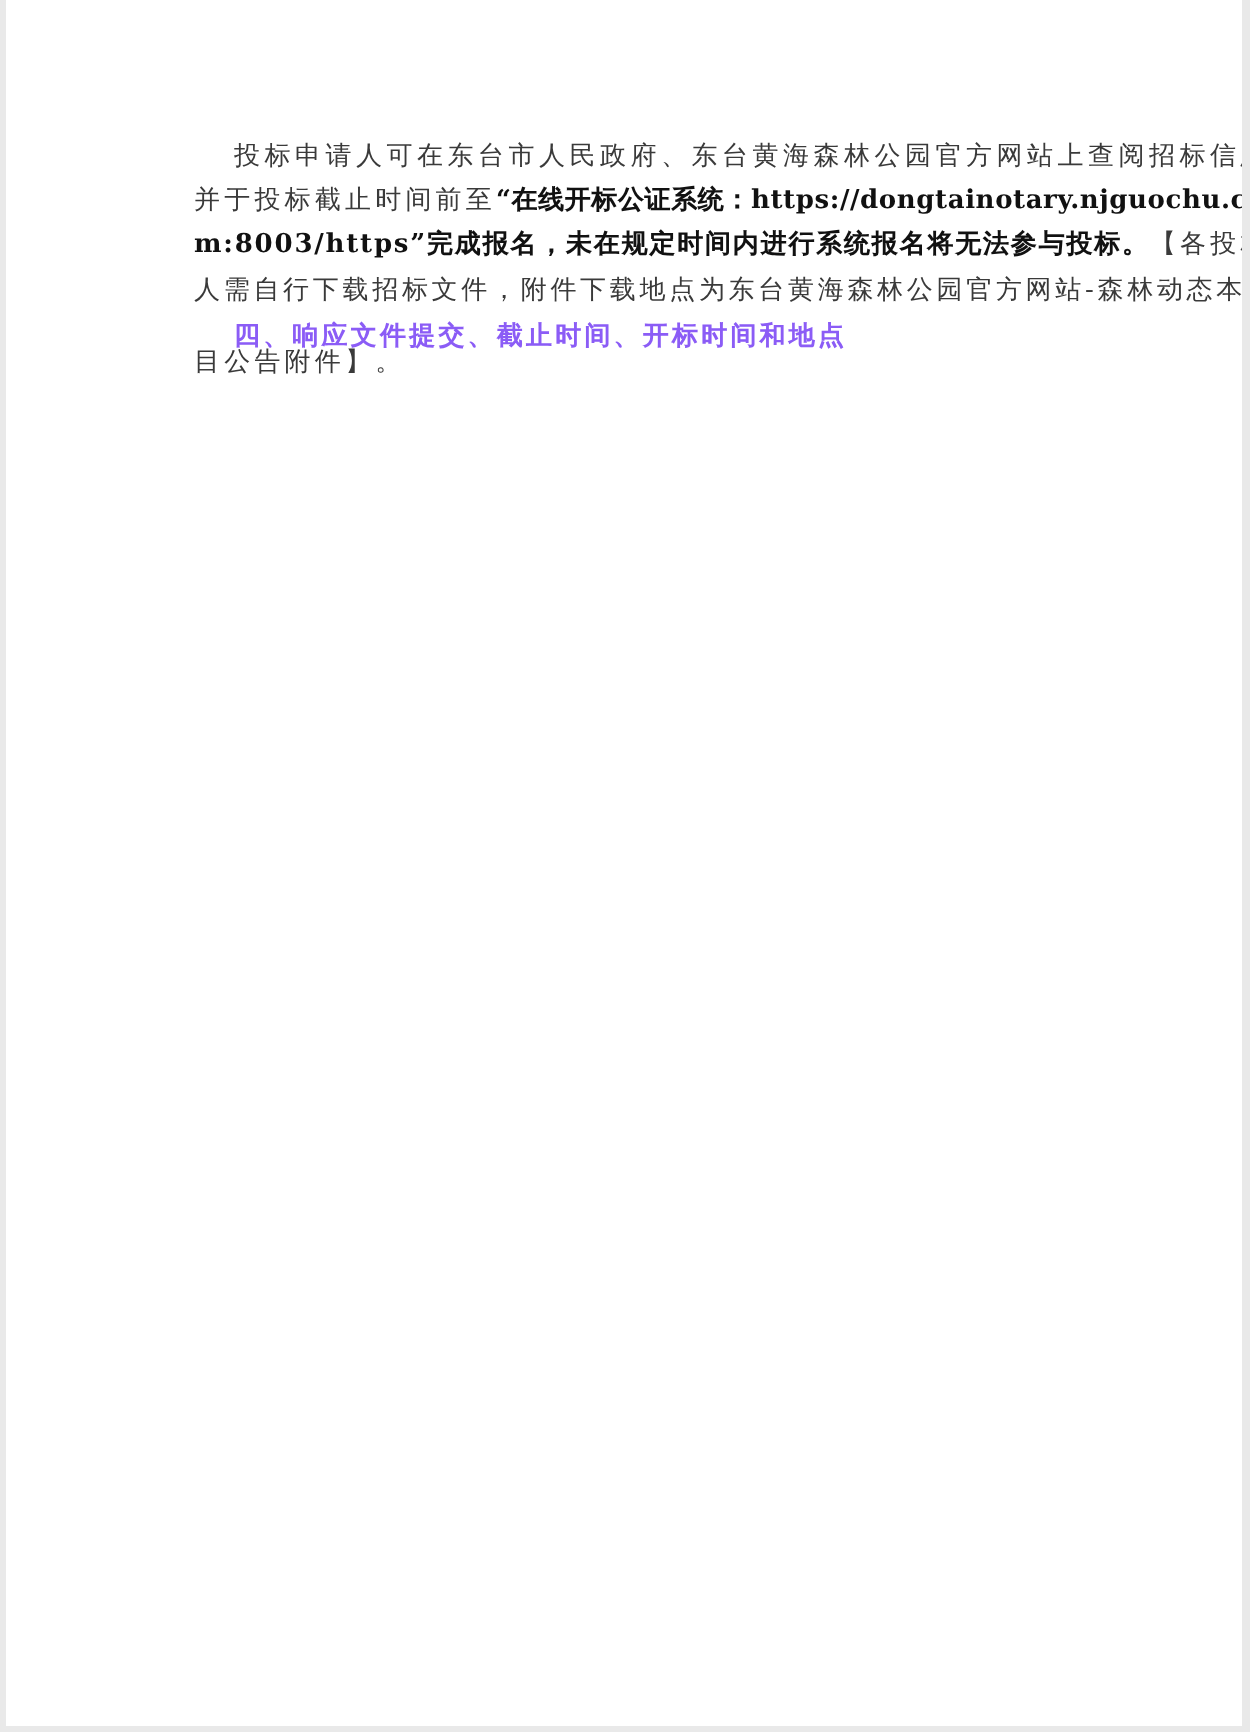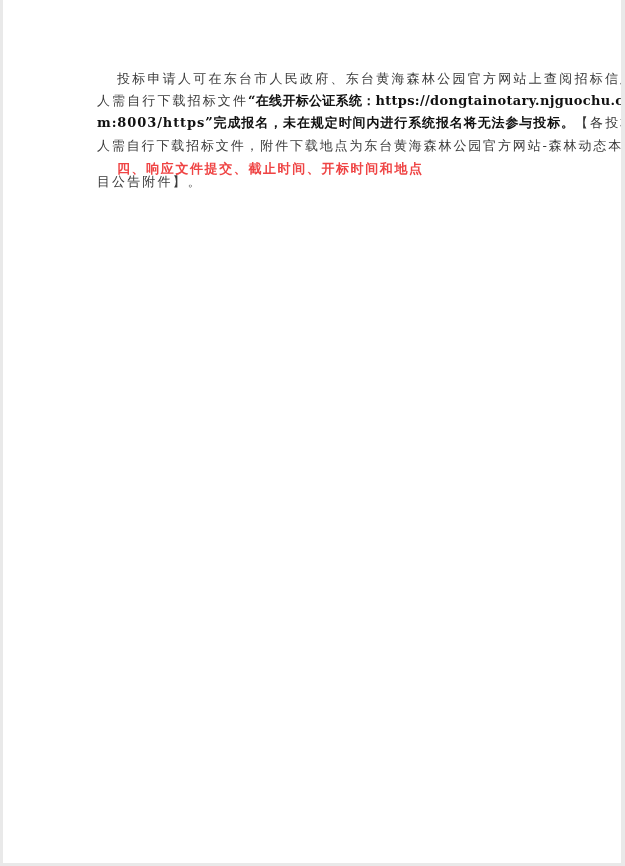--- a/index.html
+++ b/index.html
@@ -14,30 +14,30 @@
     background: #ffffff; overflow: hidden;
   }
   .line {
     position: absolute; left: 94px; width: 462px;
     font-size: 13px; line-height: 18px; white-space: nowrap;
     letter-spacing: 2.1px; color: #3a3a3a;
   }
   .line.tight { letter-spacing: 0.4px; }
   .ind { left: 114px; width: 442px; }
   .b { font-weight: bold; color: #111; }
-  .h { font-weight: bold; color: #ef4444; letter-spacing: 1.6px; }
+  .h { font-weight: bold; color: #8b5cf6; letter-spacing: 1.6px; }
 </style>
 </head>
 <body>
 
 <div class="page">
 
   <div class="line ind" style="top:70px; letter-spacing:2.25px;">投标申请人可在东台市人民政府、东台黄海森林公园官方网站上查阅招标信息，</div>
   <div class="line tight" style="top:92px;">
-    <span style="letter-spacing:2.1px;">人需自行下载招标文件</span><span class="b" style="letter-spacing:0.3px;">“在线开标公证系统：https://dongtainotary.njguochu.co</span>
+    <span style="letter-spacing:2.1px;">并于投标截止时间前至</span><span class="b" style="letter-spacing:0.3px;">“在线开标公证系统：https://dongtainotary.njguochu.co</span>
   </div>
   <div class="line" style="top:114px; letter-spacing:0.9px;">
     <span class="b">m:8003/https”完成报名，未在规定时间内进行系统报名将无法参与投标。</span><span style="letter-spacing:2.1px;">【各投标</span>
   </div>
   <div class="line" style="top:137px; letter-spacing:1.85px;">人需自行下载招标文件，附件下载地点为东台黄海森林公园官方网站-森林动态本项</div>
   <div class="line" style="top:173px;">目公告附件】。</div>
 
   <div class="line ind h" style="top:160px; top:160px;"><span>四、响应文件提交、截止时间、开标时间和地点</span></div>
 </div>
 

